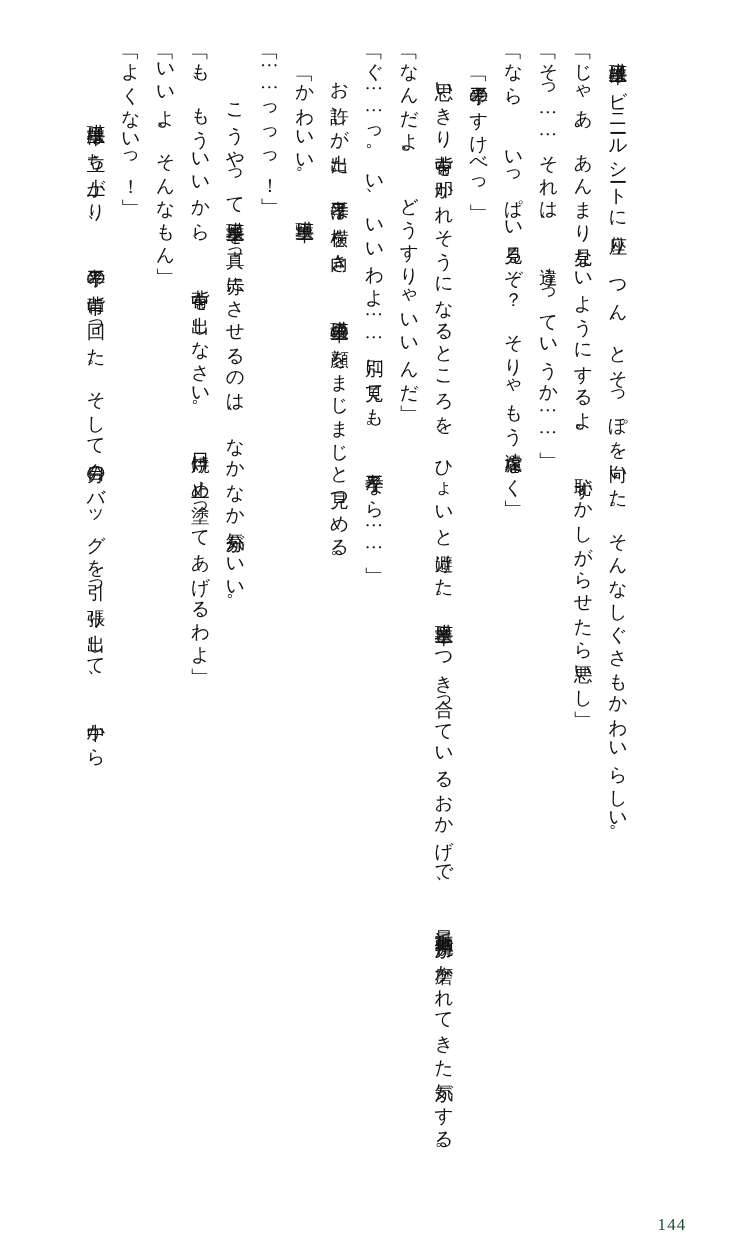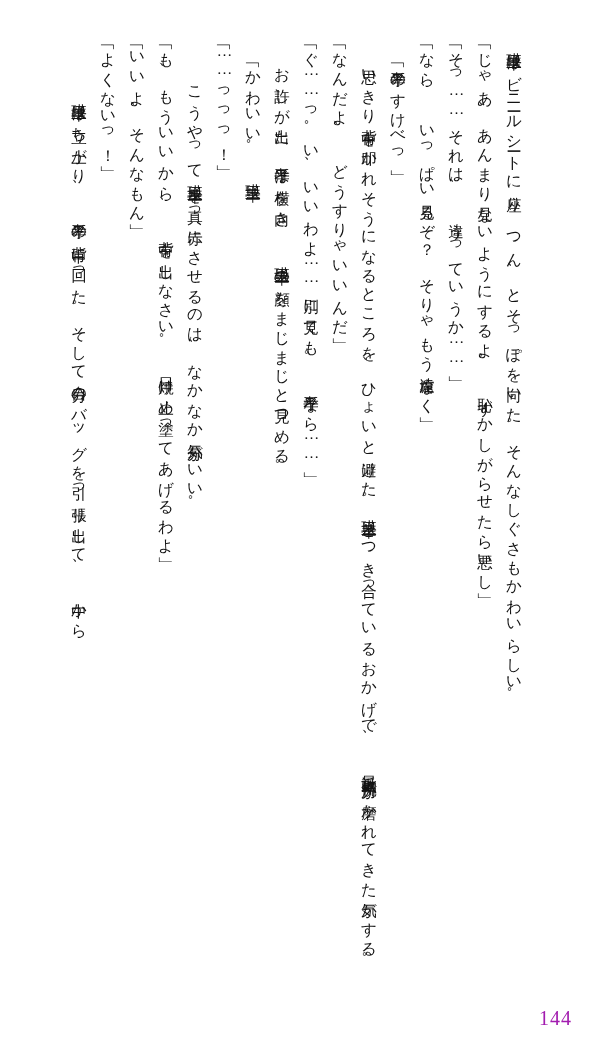--- a/index.html
+++ b/index.html
@@ -52,23 +52,23 @@
   }
 
   
   .indent-1 { padding-top: 18px; }
   .indent-2 { padding-top: 34px; }
 
   .page-number {
     position: absolute;
     right: 40px;
     bottom: 20px;
-    font-size: 20px;
+    font-size: 14px;
     font-family: "Liberation Serif", "DejaVu Serif", serif;
-    color: #a21caf;
+    color: #14532d;
     letter-spacing: 1px;
   }
 </style>
 </head>
 <body>
 
 <div class="page">
   <div class="text-block">
     <div class="column indent-2">　瑛里華は立ち上がり、　孝平の背中に回った。そして自分のバッグを引っ張り出して、　中から</div>
     <div class="column">「よくないっ！」</div>

